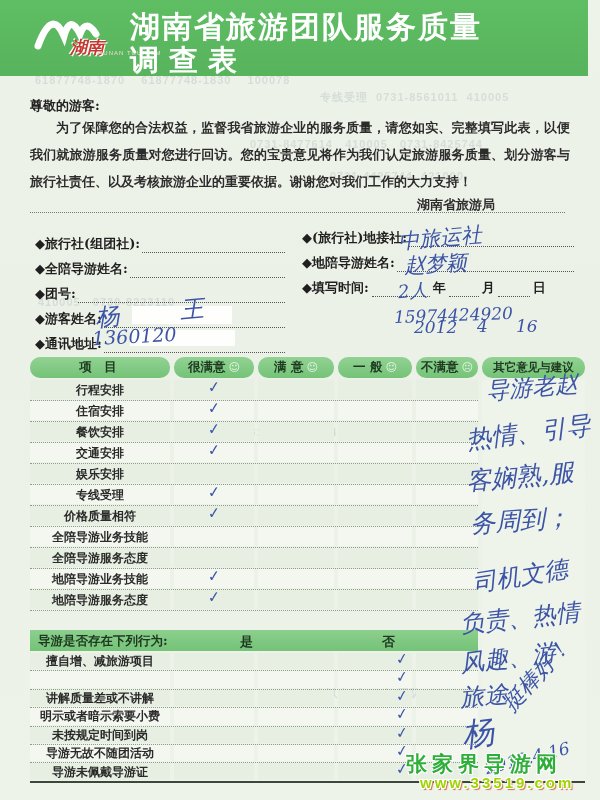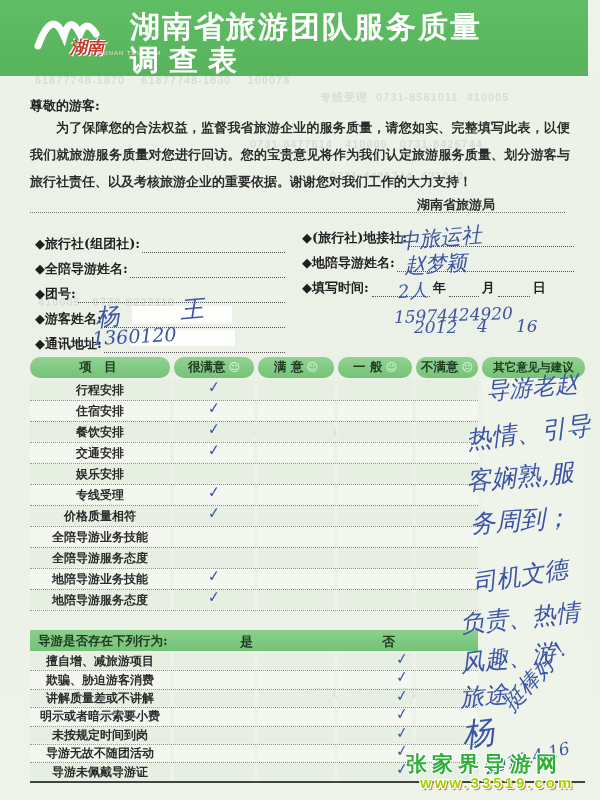--- a/index.html
+++ b/index.html
@@ -304,21 +304,20 @@
       <div class="c c5"></div>
       <div class="rlabel">擅自增、减旅游项目</div>
       <div class="chk-b">✓</div>
     </div>
   <div class="trow">
       <div class="c c1"></div>
       <div class="c c2"></div>
       <div class="c c3"></div>
       <div class="c c4"></div>
       <div class="c c5"></div>
-      <div class="rlabel">欺骗、胁迫游客消费</div>
       <div class="chk-b">✓</div>
     </div>
   <div class="trow">
       <div class="c c1"></div>
       <div class="c c2"></div>
       <div class="c c3"></div>
       <div class="c c4"></div>
       <div class="c c5"></div>
       <div class="rlabel">讲解质量差或不讲解</div>
       <div class="chk-b">✓</div>

